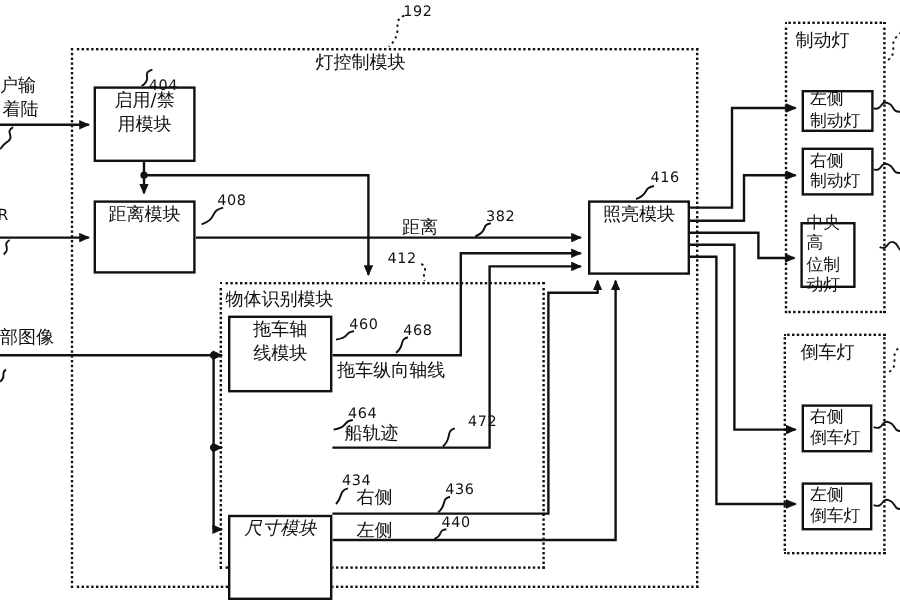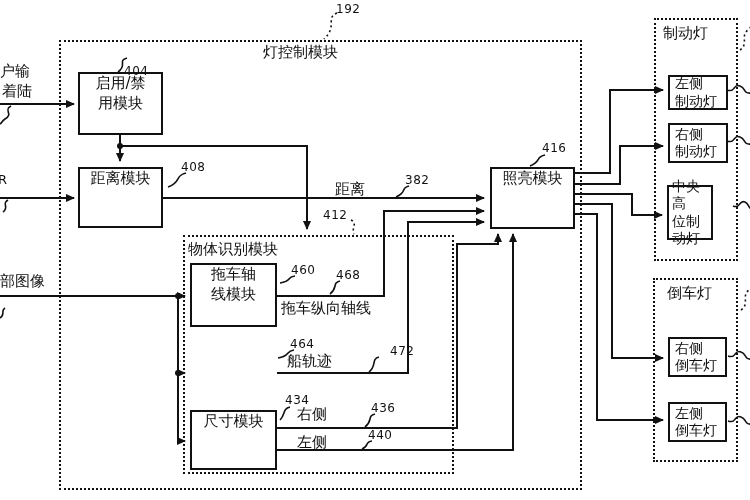--- a/index.html
+++ b/index.html
@@ -105,21 +105,21 @@
   <div class="box" style="left:78px;top:167px;width:85px;height:61px;">
     <span>距离模块</span>
   </div>
   <div class="box" style="left:490px;top:167px;width:85px;height:62px;">
     <span>照亮模块</span>
   </div>
   <div class="box" style="left:190px;top:263px;width:87px;height:64px;">
     <span>拖车轴</span>
     <span>线模块</span>
   </div>
-  <div class="box" style="left:190px;top:410px;width:87px;height:60px;">
+  <div class="box" style="left:190px;top:429px;width:87px;height:71px;font-style:italic;">
     <span>尺寸模块</span>
   </div>
 
   <div class="box lightbox" style="left:668px;top:75px;width:60px;height:35px;">
     <span>左侧</span>
     <span>制动灯</span>
   </div>
   <div class="box lightbox" style="left:668px;top:123px;width:60px;height:40px;">
     <span>右侧</span>
     <span>制动灯</span>

